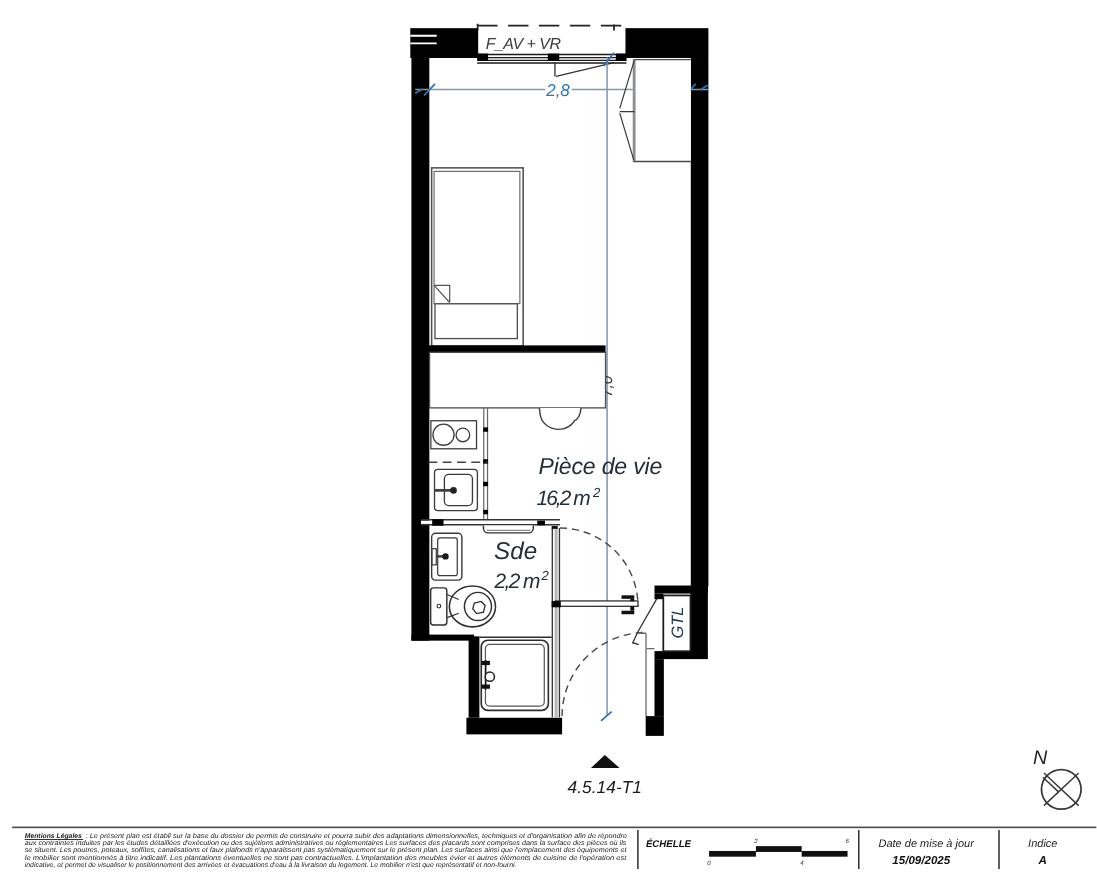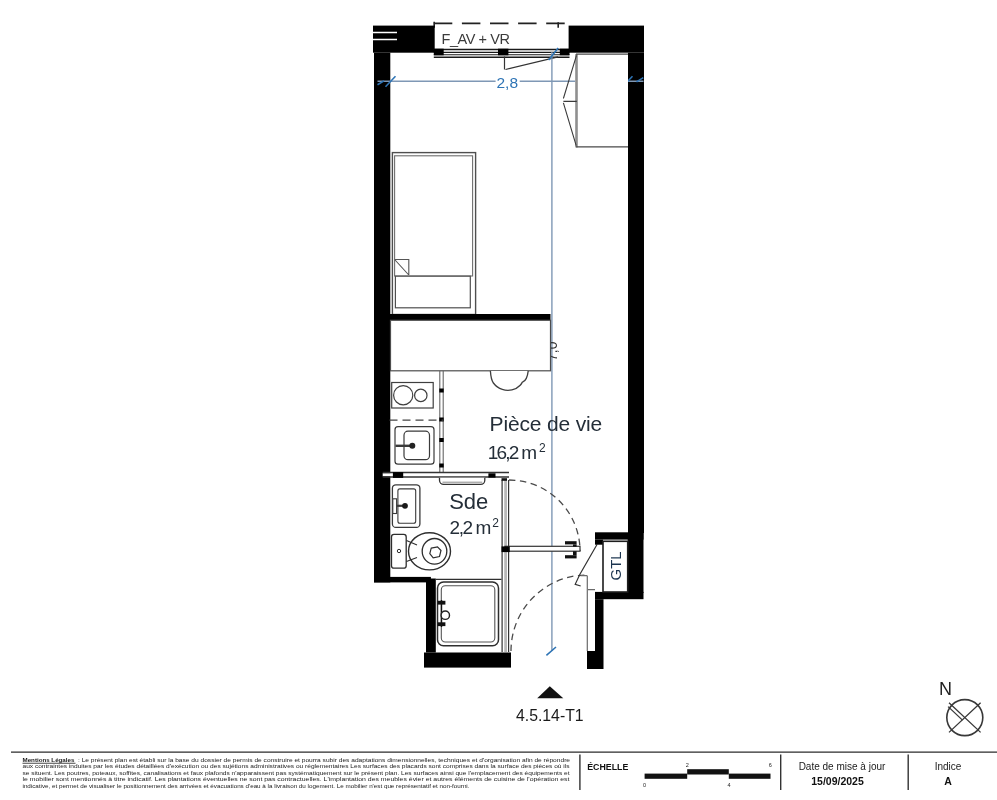--- a/index.html
+++ b/index.html
@@ -1,17 +1,17 @@
 <!DOCTYPE html>
 <html><head>
 <meta charset="utf-8">
 <style>
   html,body{margin:0;padding:0;background:#ffffff;}
   #page{position:relative;width:997px;height:792px;background:#ffffff;overflow:hidden;
-        font-family:"Liberation Sans", sans-serif;}
+        font-family:"Liberation Sans", sans-serif;font-style:italic;}
   svg text{font-family:"Liberation Sans", sans-serif;}
 </style>
 </head>
 <body>
 <div id="page">
 <svg width="997" height="800" viewBox="0 0 997 800">
 
 <g stroke="#222" stroke-width="1.6" fill="none">
   <path d="M 433.8,23.4 H 569" stroke-dasharray="18.5,9.6"></path>
   <path d="M 434.2,21.7 V 27.8 M 558.2,22.2 V 27.8"></path>

